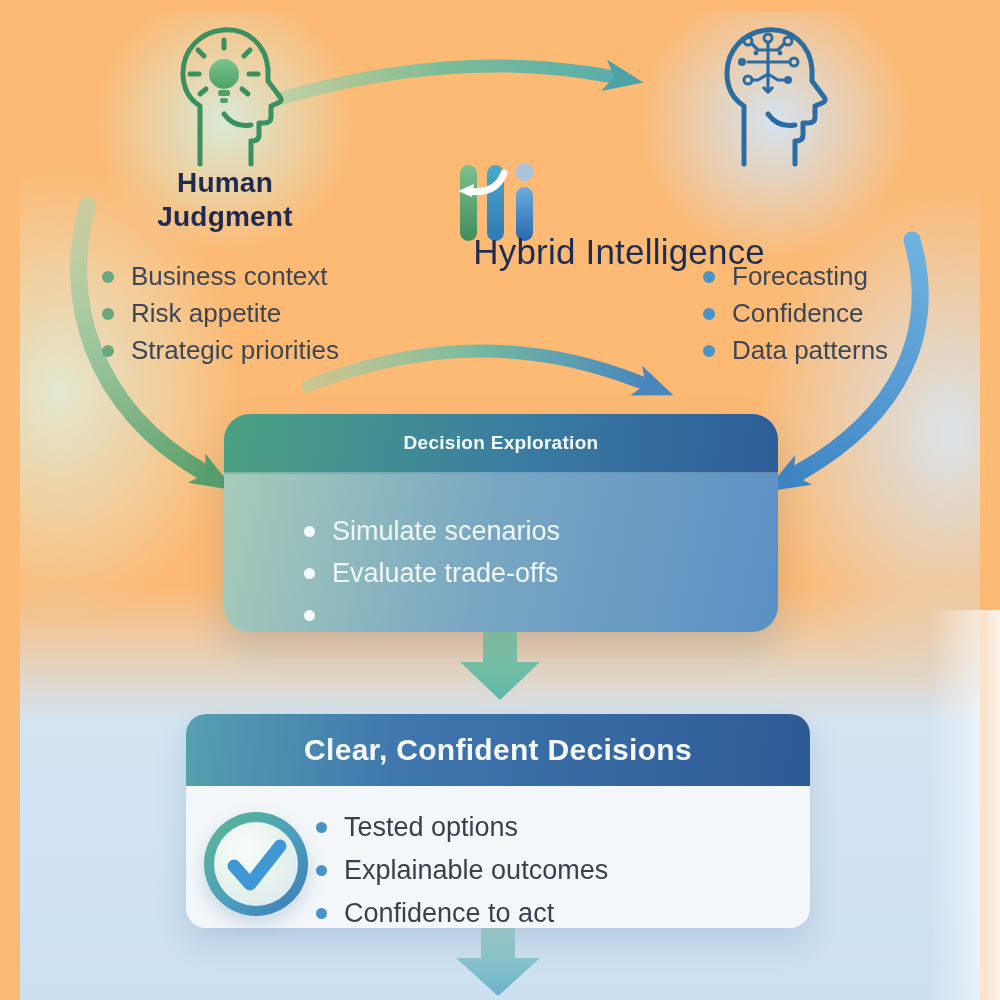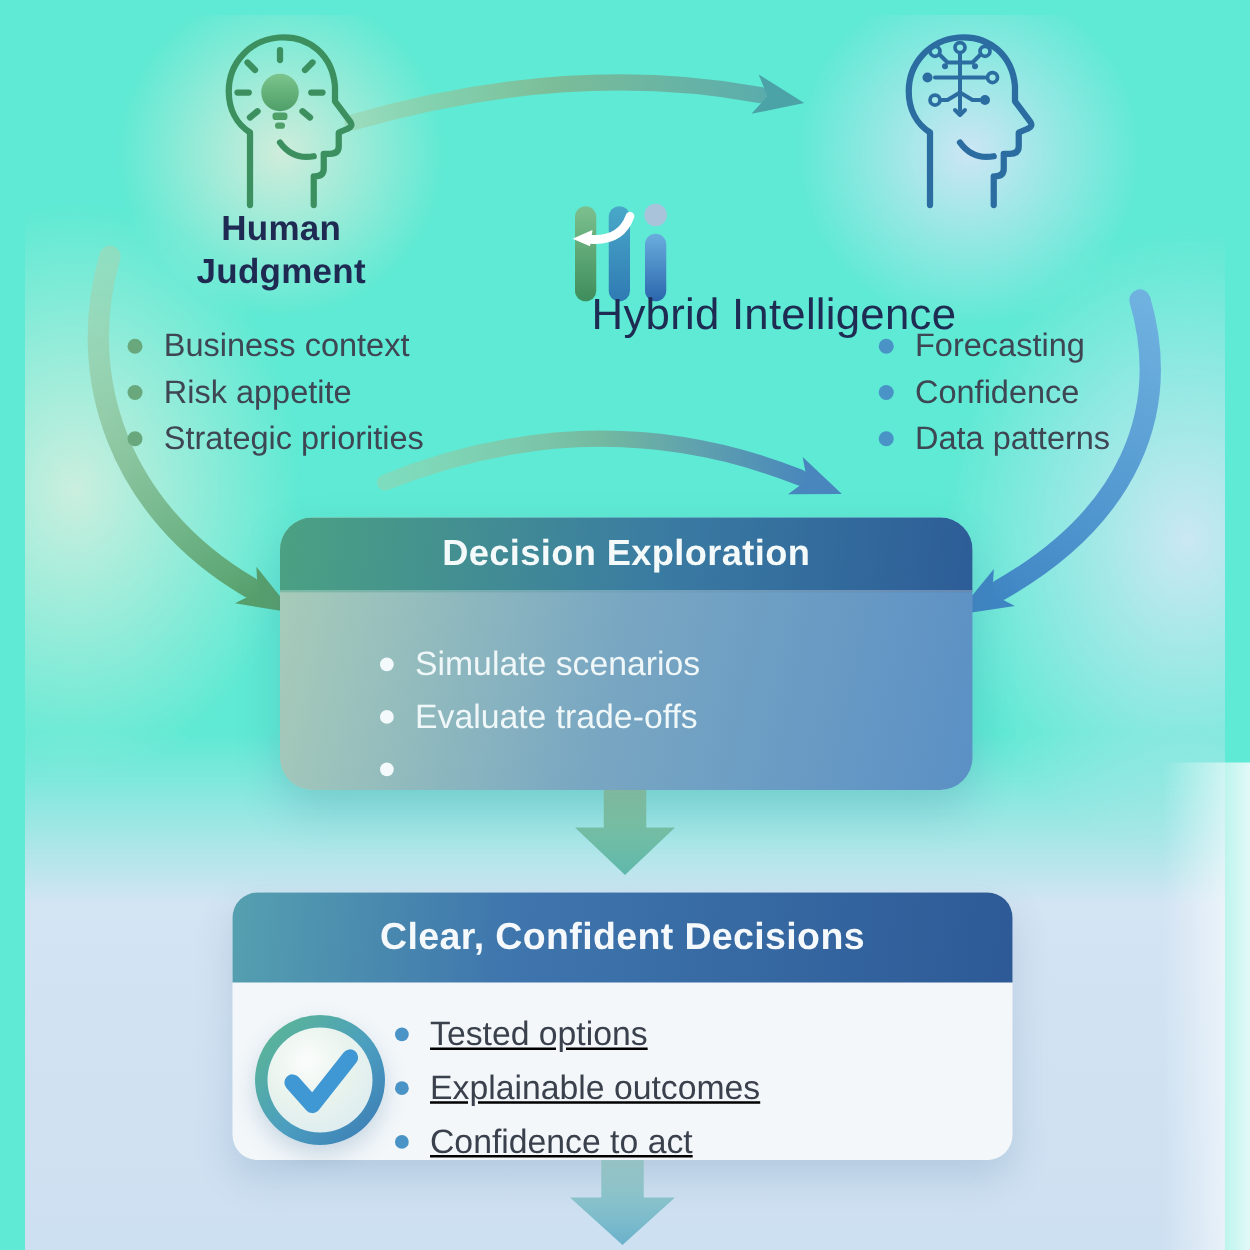--- a/index.html
+++ b/index.html
@@ -1,18 +1,18 @@
 <!DOCTYPE html>
 <html><head>
 <meta charset="utf-8">
 <style>
   html,body{margin:0;padding:0;background:#ffffff;}
   .canvas{
     position:relative;width:1000px;height:1000px;overflow:hidden;
-    font-family:"Liberation Sans", sans-serif;background:#5eead4;
+    font-family:"Liberation Sans", sans-serif;background:#fdba74;
   }
   
   .bg{
     position:absolute;left:20px;right:20px;top:12px;bottom:0;
     border-radius:80px 80px 0 0;
     background:
       radial-gradient(circle 190px at 205px 110px, rgba(214,236,219,.95) 0%, rgba(214,236,219,0) 70%),
       radial-gradient(circle 200px at 755px 110px, rgba(210,229,246,.95) 0%, rgba(210,229,246,0) 70%),
       radial-gradient(ellipse 260px 330px at 40px 380px, rgba(222,239,224,.85) 0%, rgba(222,239,224,0) 70%),
       radial-gradient(ellipse 280px 360px at 930px 420px, rgba(214,231,246,.9) 0%, rgba(214,231,246,0) 70%),
@@ -40,39 +40,39 @@
   
   .exploration-box{
     position:absolute;left:224px;top:414px;width:554px;height:218px;border-radius:26px;
     background:linear-gradient(102deg,#a9cdb9 0%,#79a7c2 48%,#5b90c5 100%);
     box-shadow:0 16px 34px rgba(70,110,150,.22);
   }
   .exploration-header{
     height:58px;border-radius:26px 26px 0 0;display:flex;align-items:center;justify-content:center;
     background:linear-gradient(97deg,#4ba182 0%,#3a7ba2 55%,#2d5d97 100%);
     border-bottom:2px solid rgba(255,255,255,.28);
-    color:#f4fafa;font-size:29px;font-weight:bold;letter-spacing:.3px;
+    color:#f4fafa;font-size:19px;font-weight:bold;letter-spacing:.3px;
   }
   .exploration-list{list-style:none;margin:12px;padding:24px 0 0 68px;}
   .exploration-list li{display:flex;align-items:center;height:42px;font-size:27px;color:#f0f7f8;}
   .exploration-list .dot{background:#f4fafb;width:11px;height:11px;}
   .glow{
     position:absolute;left:405px;top:680px;width:196px;height:104px;
     background:radial-gradient(ellipse 50% 100% at 50% 100%, #b4d5ee 0%, rgba(180,213,238,0) 75%);
   }
   .decisions-box{
     position:absolute;left:186px;top:714px;width:624px;height:214px;border-radius:20px;
     background:#f3f7fa;box-shadow:0 14px 30px rgba(80,115,155,.20);
   }
   .decisions-header{
     height:72px;border-radius:20px 20px 0 0;display:flex;align-items:center;justify-content:center;
     background:linear-gradient(96deg,#55a0b0 0%,#3f76ad 35%,#2d5a96 100%);
     color:#f5f9fc;font-size:30px;font-weight:bold;letter-spacing:.3px;
   }
-  .decisions-list{position:absolute;left:130px;top:92px;list-style:none;margin:0;padding:0;text-decoration:underline;}
+  .decisions-list{position:absolute;left:130px;top:92px;list-style:none;margin:0;padding:0;}
   .decisions-list li{display:flex;align-items:center;height:43px;font-size:27px;color:#3a414d;}
   .decisions-list .dot{width:11px;height:11px;}
   .check-badge{
     position:absolute;left:18px;top:98px;width:104px;height:104px;border-radius:50%;
     background:linear-gradient(135deg,#5eba8d 0%,#4b9ec0 55%,#3a78b4 100%);
     box-shadow:0 8px 18px rgba(70,120,160,.25);
   }
   .check-badge .inner{
     position:absolute;inset:10px;border-radius:50%;
     background:radial-gradient(circle at 38% 32%, #fbfdfc 0%, #e8f3ed 45%, #d9e9f3 100%);

